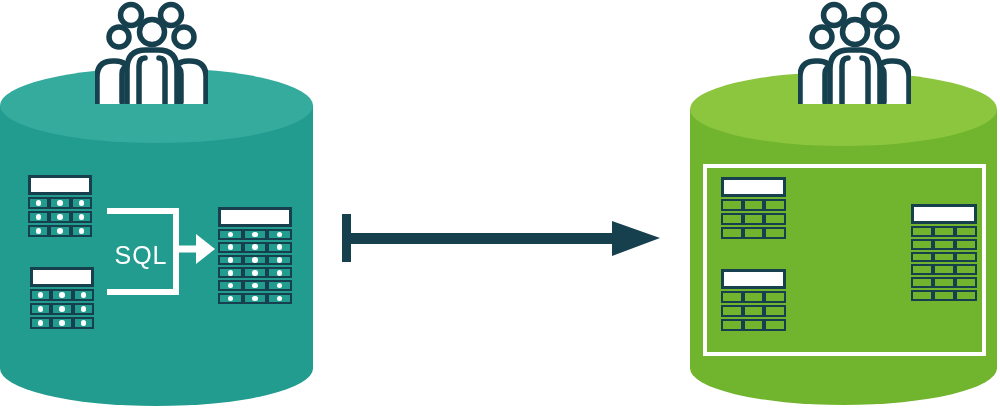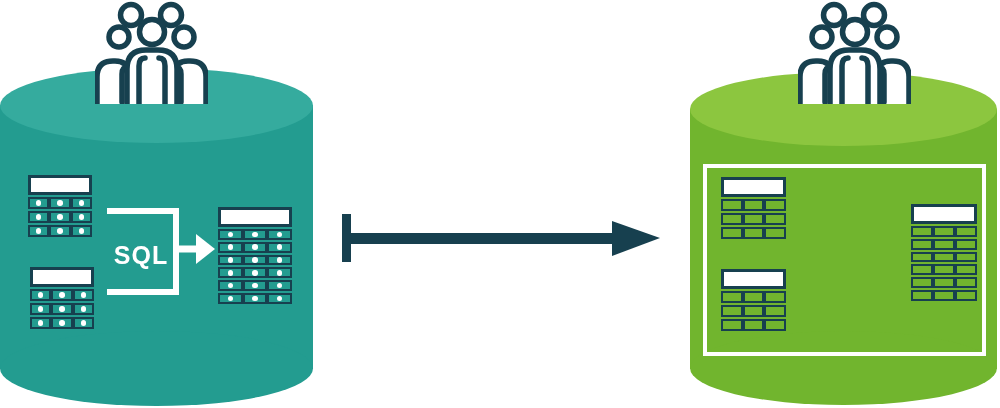--- a/index.html
+++ b/index.html
@@ -42,21 +42,21 @@
   #tbl-l1{left:28px; top:175px;width:64px;}
   #tbl-l2{left:30px; top:267px;width:64px;}
   #tbl-l3{left:218px;top:207px;width:74px;}
   #tbl-r1{left:721px;top:177px;width:65px;}
   #tbl-r2{left:721px;top:269px;width:65px;}
   #tbl-r3{left:911px;top:204px;width:66px;}
 
   
   .sql-bracket{position:absolute;left:102px;top:204px;width:118px;height:95px;}
   .sql-label{position:absolute;left:112px;top:241px;width:58px;text-align:center;
-             color:var(--white);font-size:25px;font-weight:bold;line-height:28px;letter-spacing:1px;}
+             color:var(--white);font-size:25px;font-weight:normal;line-height:28px;letter-spacing:1px;}
 
   
   .flow-arrow{position:absolute;left:340px;top:212px;width:322px;height:52px;}
 
   
   .frame{position:absolute;left:703px;top:164px;width:283px;height:192px;border:4px solid var(--white);}
 
   .hidden-defs{position:absolute;width:0;height:0;overflow:hidden;}
 </style>
 </head>

